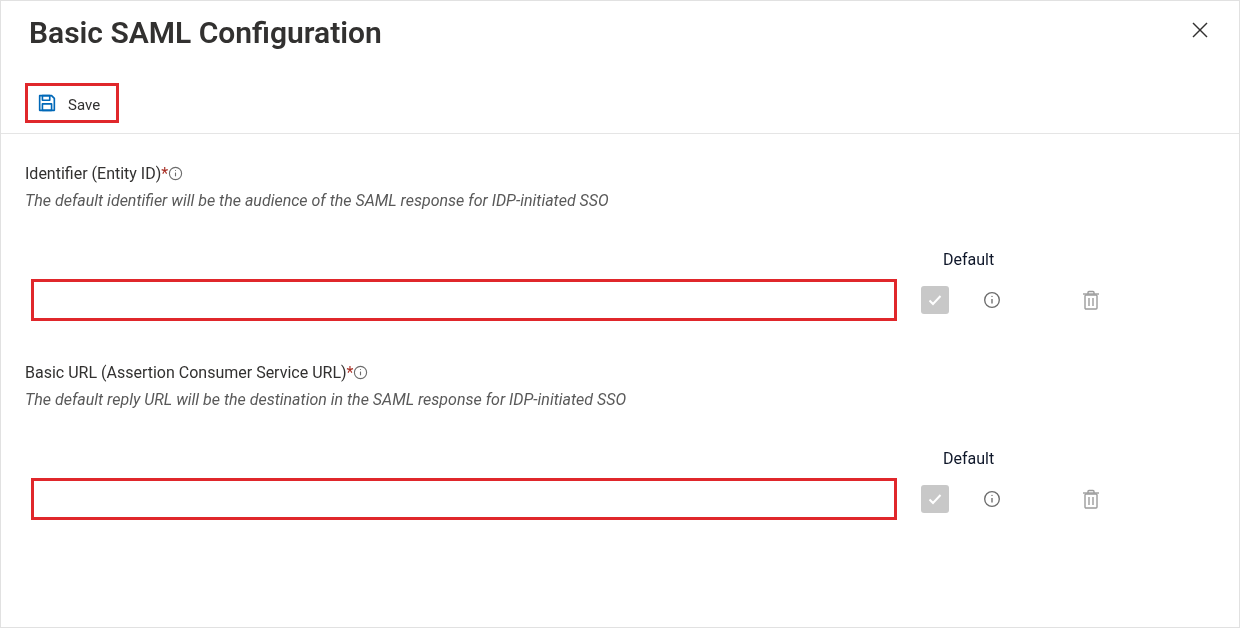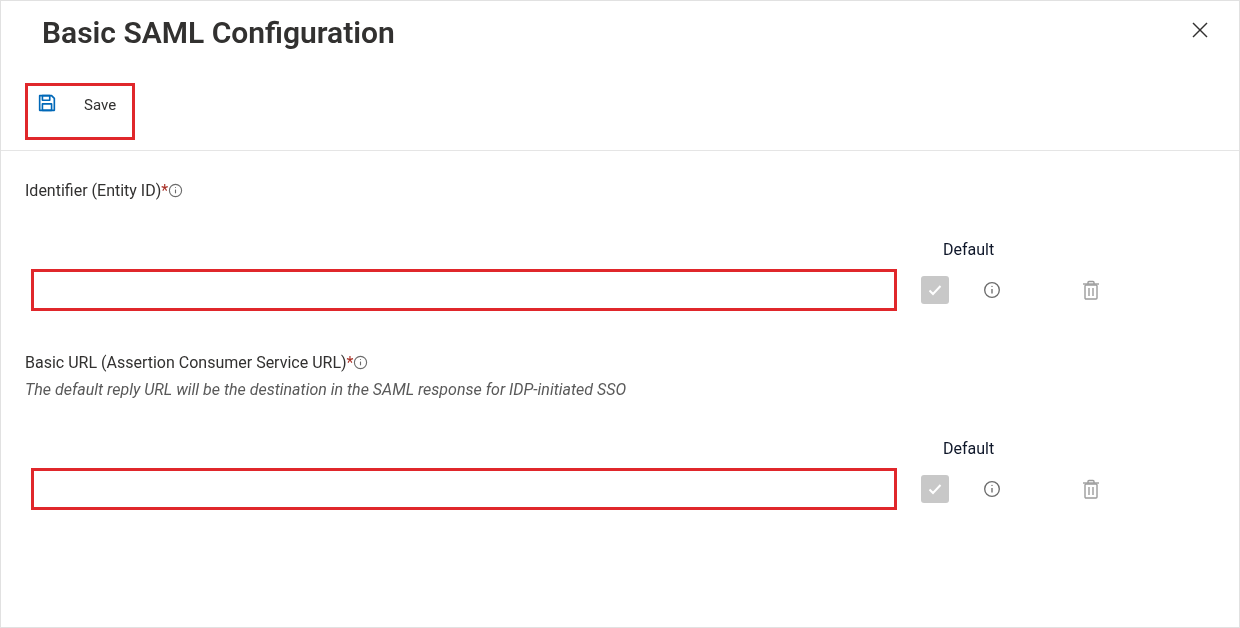--- a/index.html
+++ b/index.html
@@ -20,21 +20,21 @@
     height: 628px;
     position: relative;
     padding: 0;
   }
 
   
   .header-row {
     display: flex;
     align-items: flex-start;
     justify-content: space-between;
-    padding: 14px 24px 0 41px;
+    padding: 14px 24px 0 28px;
   }
   .page-title {
     font-size: 30px;
     font-weight: 600;
     color: #323130;
     margin: 0;
     line-height: 1.2;
   }
   .close-btn {
     background: none;
@@ -47,22 +47,22 @@
 
   
   .toolbar {
     padding: 32px 24px 10px 24px;
     border-bottom: 1px solid #e5e5e5;
   }
   .save-highlight {
     display: inline-flex;
     align-items: center;
     border: 3px solid #e0272b;
-    padding: 6px 16px 19px 8px;
-    gap: 26px;
+    padding: 6px 16px 2px 8px;
+    gap: 10px;
   }
   .save-icon { color: #0068b8; }
   .save-label {
     font-size: 15px;
     color: #323130;
   }
 
   
   .form-area {
     padding: 30px 24px 0 24px;
@@ -186,20 +186,21 @@
         <span>Identifier (Entity ID)</span>
         <span class="req">*</span>
         <span class="info-icon-small">
           <svg width="15" height="15" viewBox="0 0 16 16" fill="none" stroke="currentColor" stroke-width="1.2">
             <circle cx="8" cy="8" r="6.5"></circle>
             <line x1="8" y1="7" x2="8" y2="11"></line>
             <circle cx="8" cy="4.8" r="0.6" fill="currentColor" stroke="none"></circle>
           </svg>
         </span>
       </div>
+      <p class="field-desc">The default identifier will be the audience of the SAML response for IDP-initiated SSO</p>
 
       <div class="default-header-row">Default</div>
 
       <div class="row-grid">
         <div class="input-highlight">
           <input type="text" value="" style="">
         </div>
         <div class="controls-cluster">
           <span class="checkbox-disabled">
             <svg width="18" height="18" viewBox="0 0 18 18" fill="none" stroke="currentColor" stroke-width="2">

